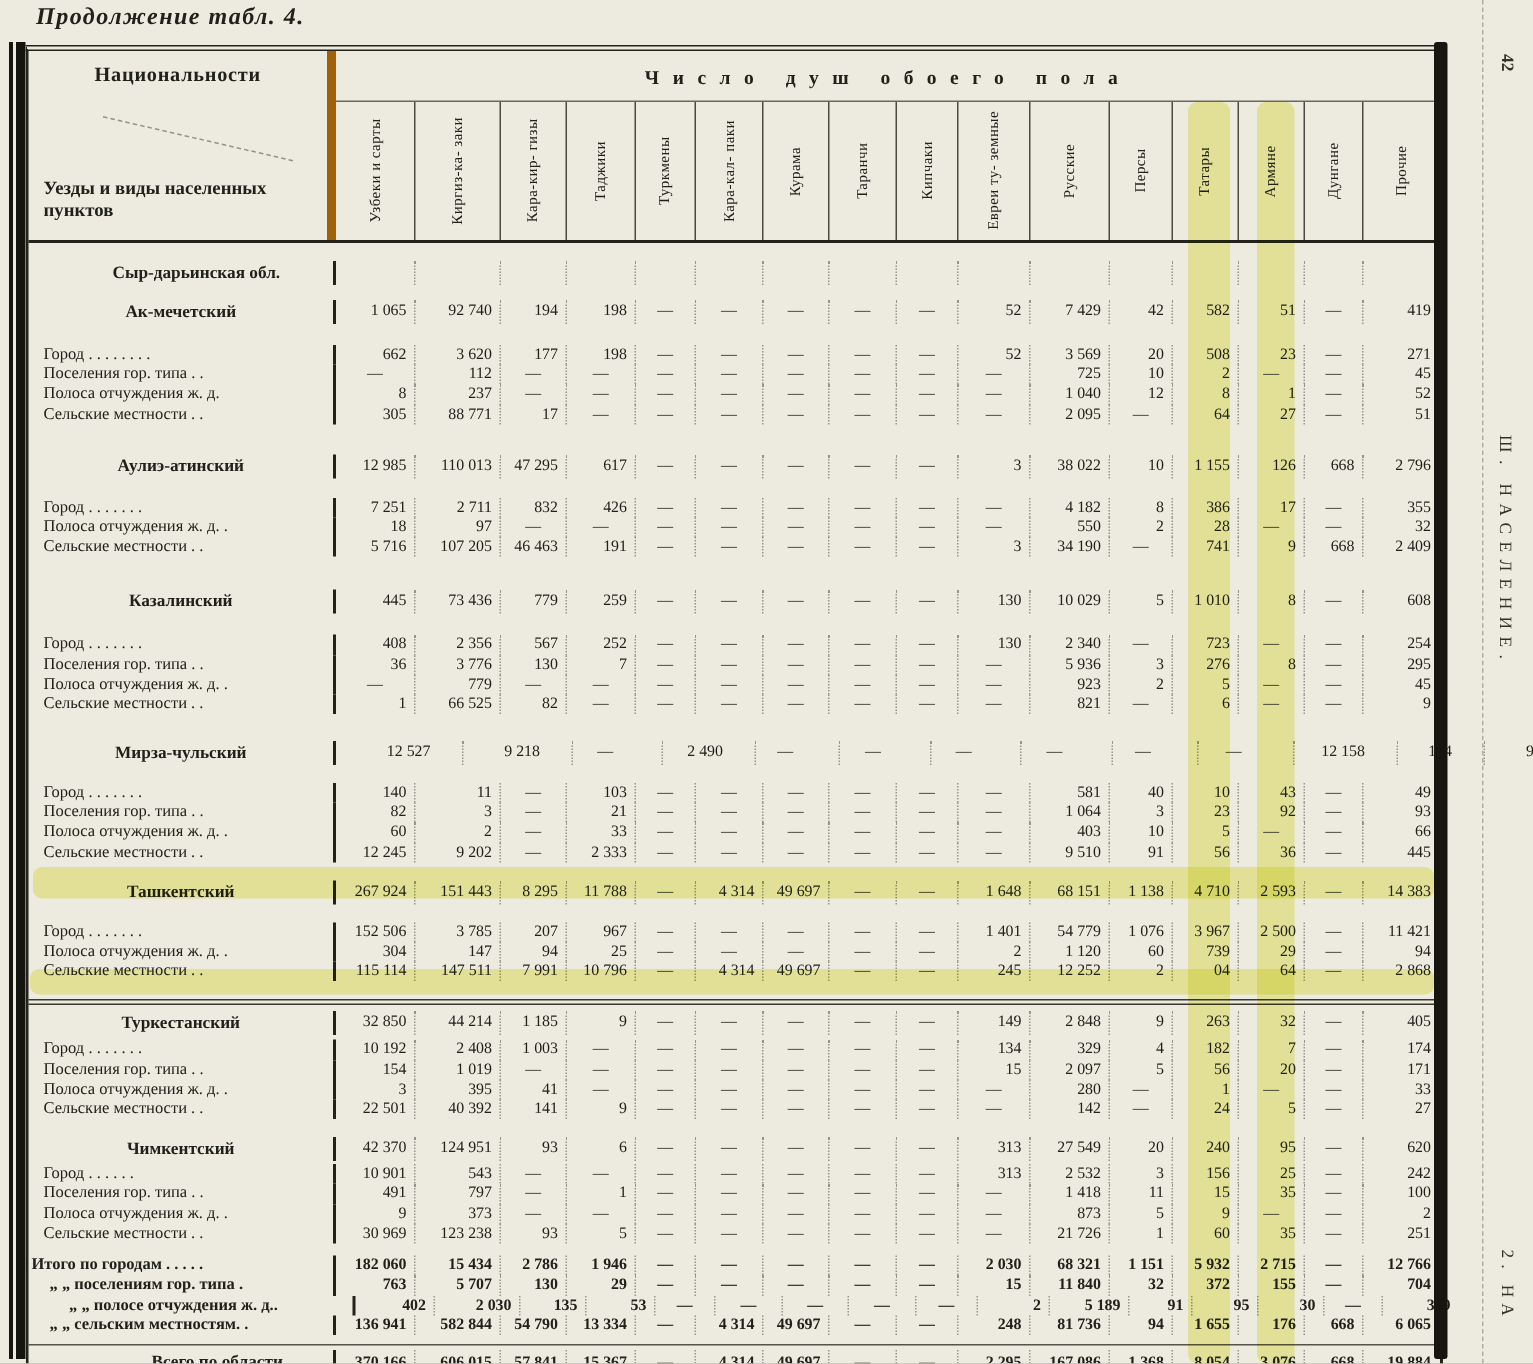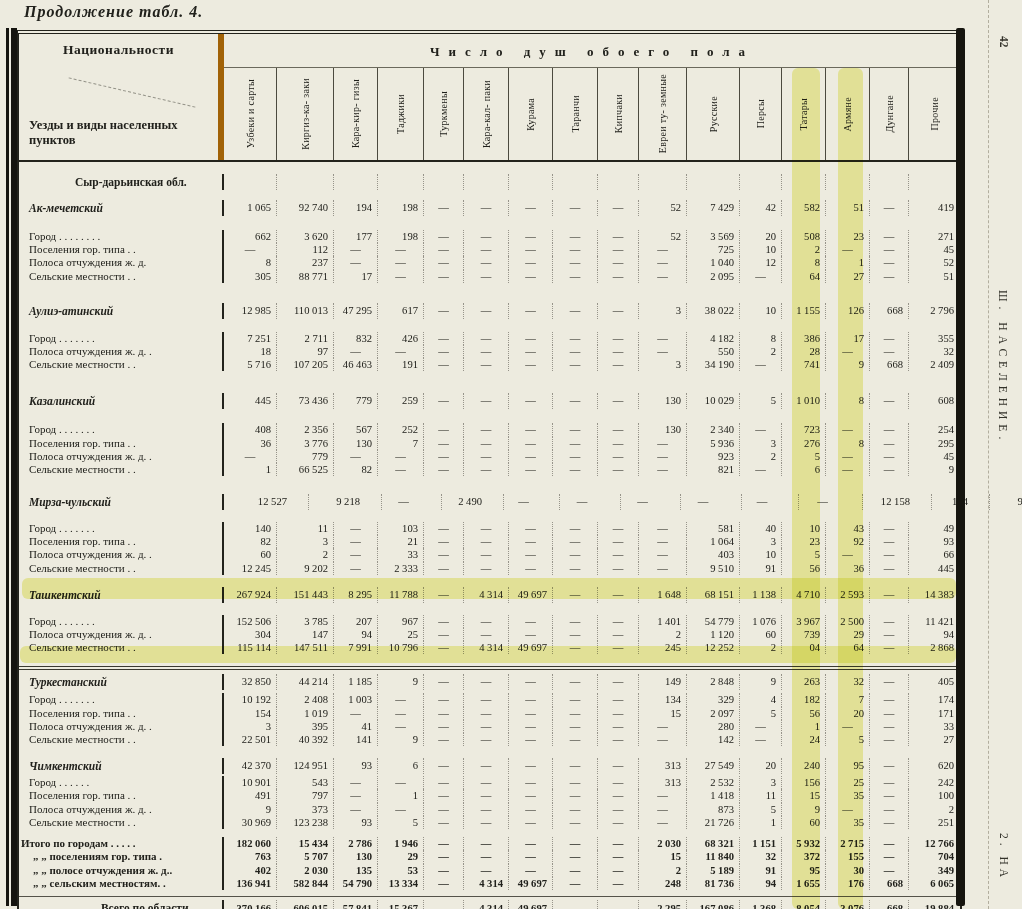--- a/index.html
+++ b/index.html
@@ -36,21 +36,21 @@
   .row{display:grid;}
   .row .lab{border-right:2px solid #23231c;padding-left:10px;font-size:11px;white-space:nowrap;overflow:hidden;}
   .row .c{border-left:1px dotted #97948a;text-align:right;padding-right:5px;font-size:10.6px;
           white-space:nowrap;overflow:hidden;}
   .row .c:nth-child(2){border-left:none;}
   .row .c.dash{text-align:center;padding-right:0;}
   .row.sub{height:13.2px;line-height:13.2px;}
   .row.section{height:16px;line-height:16px;}
   .row.section .lab{font-weight:bold;font-size:11.5px;padding-left:56px;}
   .row.district{height:16px;line-height:16px;}
-  .row.district .lab{font-weight:bold;font-size:11.5px;text-align:left;padding-left:10px;font-style:italic;}
+  .row.district .lab{font-weight:bold;font-size:11.5px;text-align:center;padding-left:0;}
   .row.total{height:13.4px;line-height:13.4px;font-weight:bold;}
   .row.total .lab{padding-left:2px;font-size:11px;}
   .row.total .lab.ditto{padding-left:14px;}
   .row.grand{height:17px;line-height:17px;font-weight:bold;}
   .row.grand .lab{text-align:center;padding-left:60px;font-size:11.5px;}
   .hr-double{border-top:4px double #3a3930;height:0;}
   .hr-line{border-top:1px solid #55534a;height:0;}
 
   
   .hl{position:absolute;background:rgba(222,228,48,.40);mix-blend-mode:multiply;pointer-events:none;border-radius:6px;}
@@ -814,21 +814,21 @@
           <div class="c dash">—</div>
           <div class="c dash">—</div>
           <div class="c">15</div>
           <div class="c">11 840</div>
           <div class="c">32</div>
           <div class="c">372</div>
           <div class="c">155</div>
           <div class="c dash">—</div>
           <div class="c">704</div>
         </div>
-        <div class="row total" style="grid-template-columns: 205px 52px 57px 44px 46px 40px 45px 44px 45px 41px 48px 53px 42px 44px 44px 39px 51px;">
+        <div class="row total" style="grid-template-columns: 205px 52px 57px 44px 46px 40px 45px 44px 45px 41px 48px 53px 42px 44px 44px 39px 51px; padding-left: 13px;">
           <div class="lab ditto">„    „  полосе отчуждения ж. д..</div>
           <div class="c">402</div>
           <div class="c">2 030</div>
           <div class="c">135</div>
           <div class="c">53</div>
           <div class="c dash">—</div>
           <div class="c dash">—</div>
           <div class="c dash">—</div>
           <div class="c dash">—</div>
           <div class="c dash">—</div>

